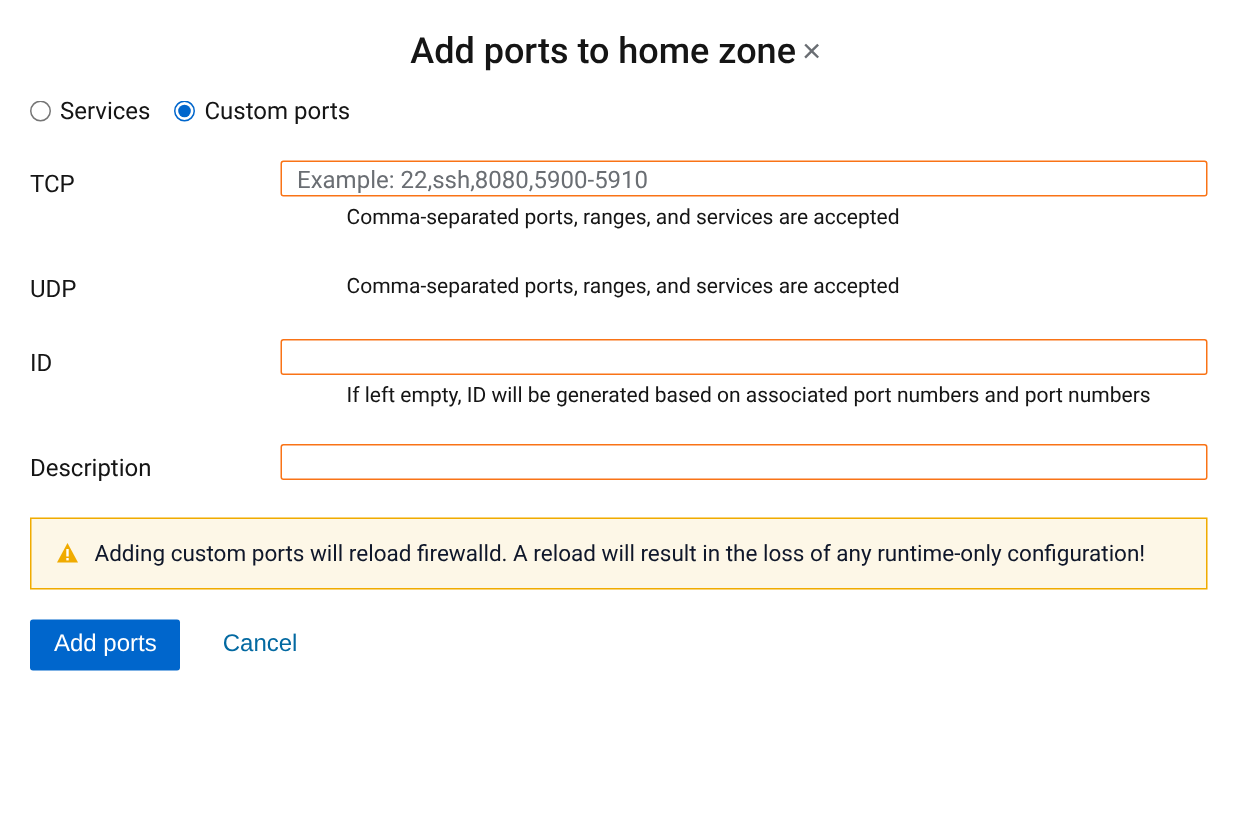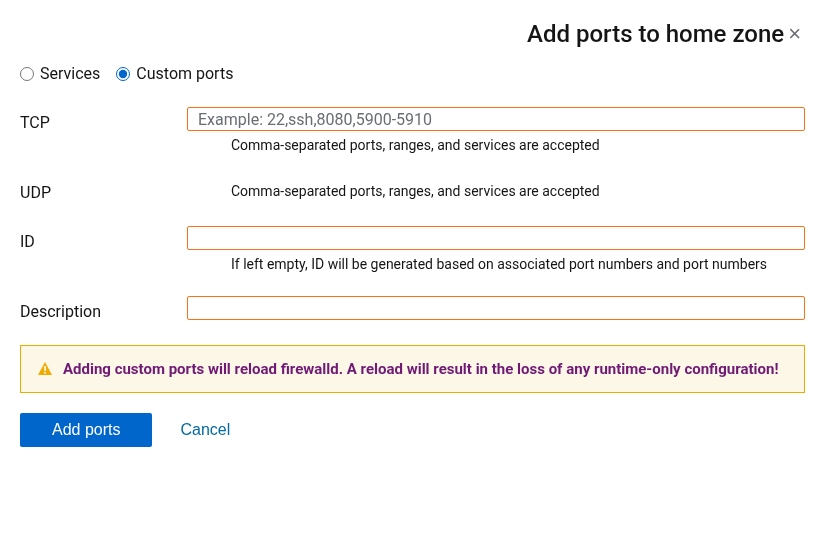--- a/index.html
+++ b/index.html
@@ -11,21 +11,21 @@
       font-family: -apple-system, BlinkMacSystemFont, "Segoe UI", Roboto, "Helvetica Neue", Arial, sans-serif;
       font-size: 16px;
       color: #151515;
       background: #fff;
       width: 825px;
       height: 548px;
       padding: 20px;
     }
     .dialog-header {
       display: flex;
-      justify-content: flex-end;
+      justify-content: center;
       align-items: center;
       margin-bottom: 16px;
     }
     .dialog-title {
       font-size: 24px;
       font-weight: 500;
       color: #151515;
     }
     .close-btn {
       background: none;
@@ -101,33 +101,33 @@
       margin-top: 8px;
       margin-bottom: 20px;
     }
     .alert-icon {
       flex-shrink: 0;
       display: flex;
       align-items: center;
     }
     .alert-text {
       font-size: 15px;
-      font-weight: 700;
-      color: #701a75;
+      font-weight: 400;
+      color: #0f172a;
     }
     .button-row {
       display: flex;
       gap: 12px;
       align-items: center;
     }
     .btn-primary {
       background: #0066cc;
       color: #fff;
       border: none;
-      padding: 8px 32px;
+      padding: 8px 16px;
       font-size: 16px;
       cursor: pointer;
       border-radius: 2px;
     }
     .btn-link {
       background: none;
       border: none;
       color: #0369a1;
       font-size: 16px;
       cursor: pointer;

